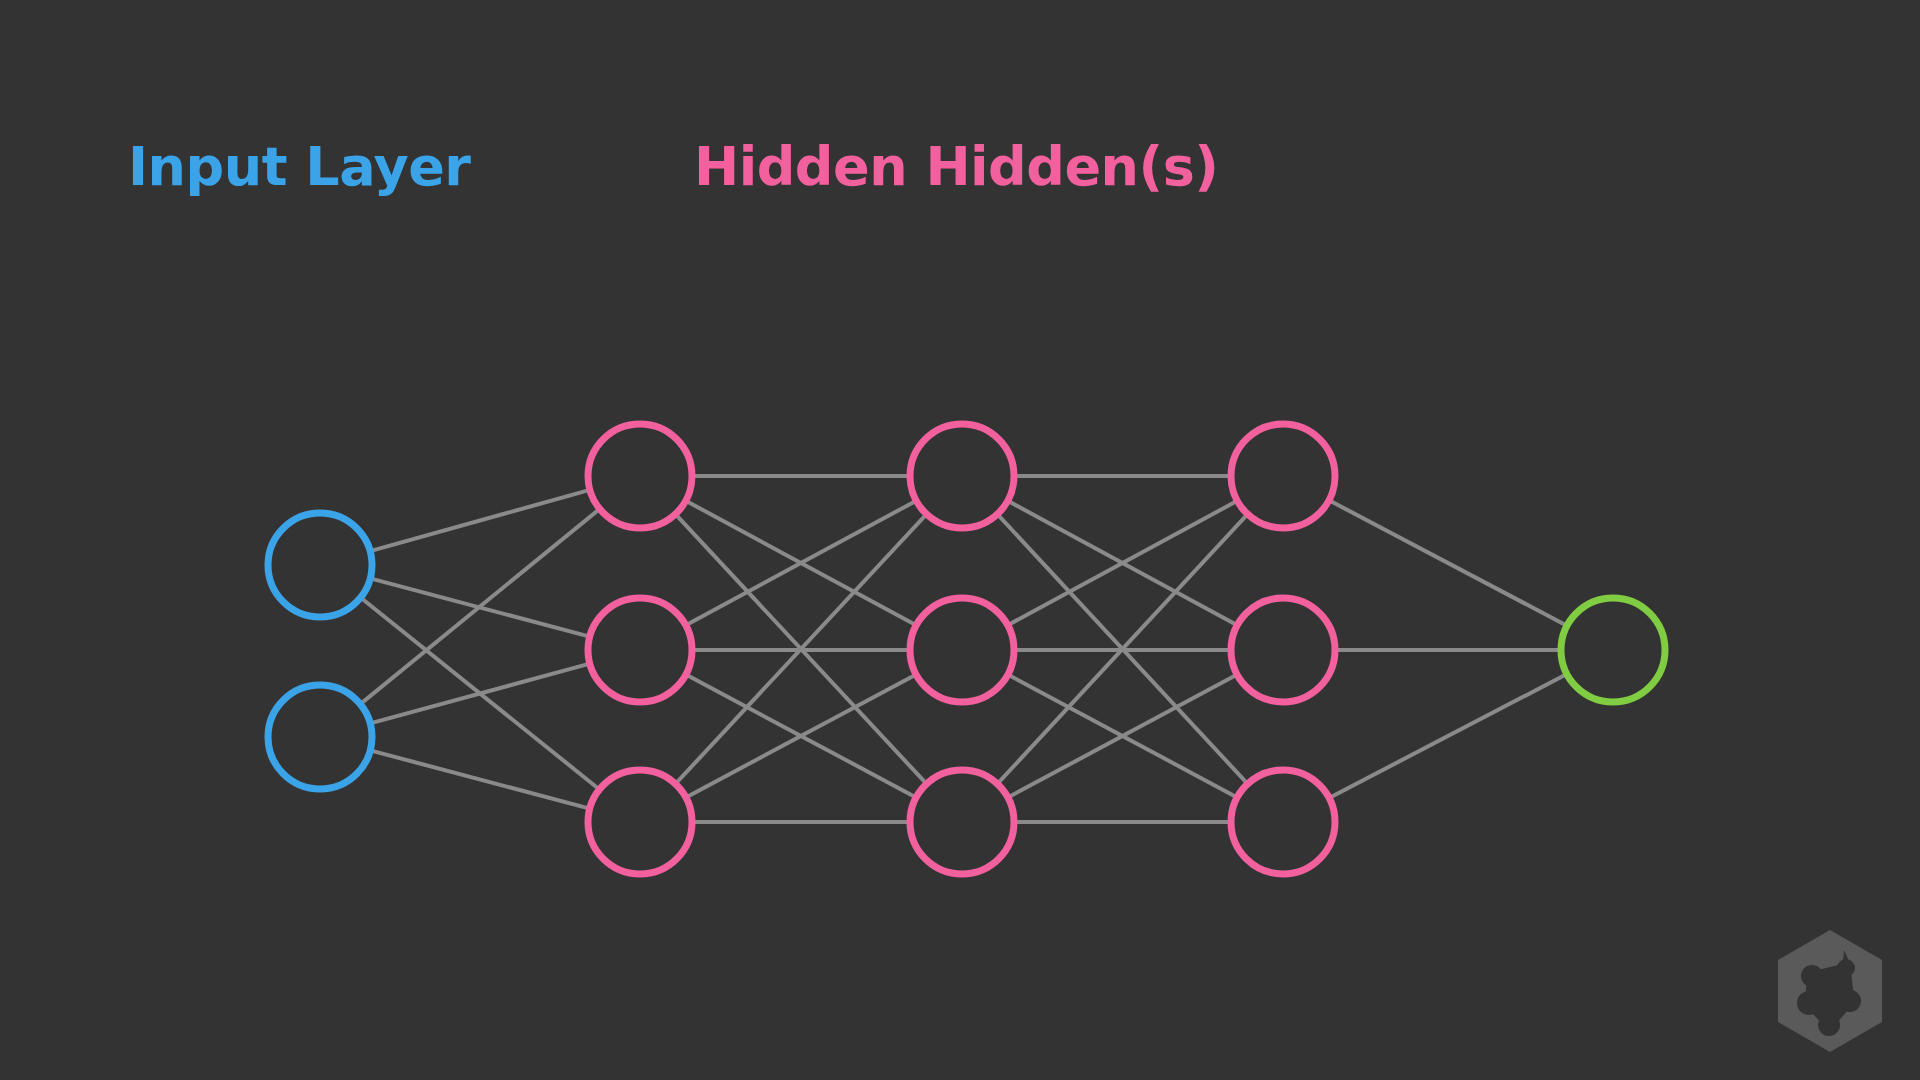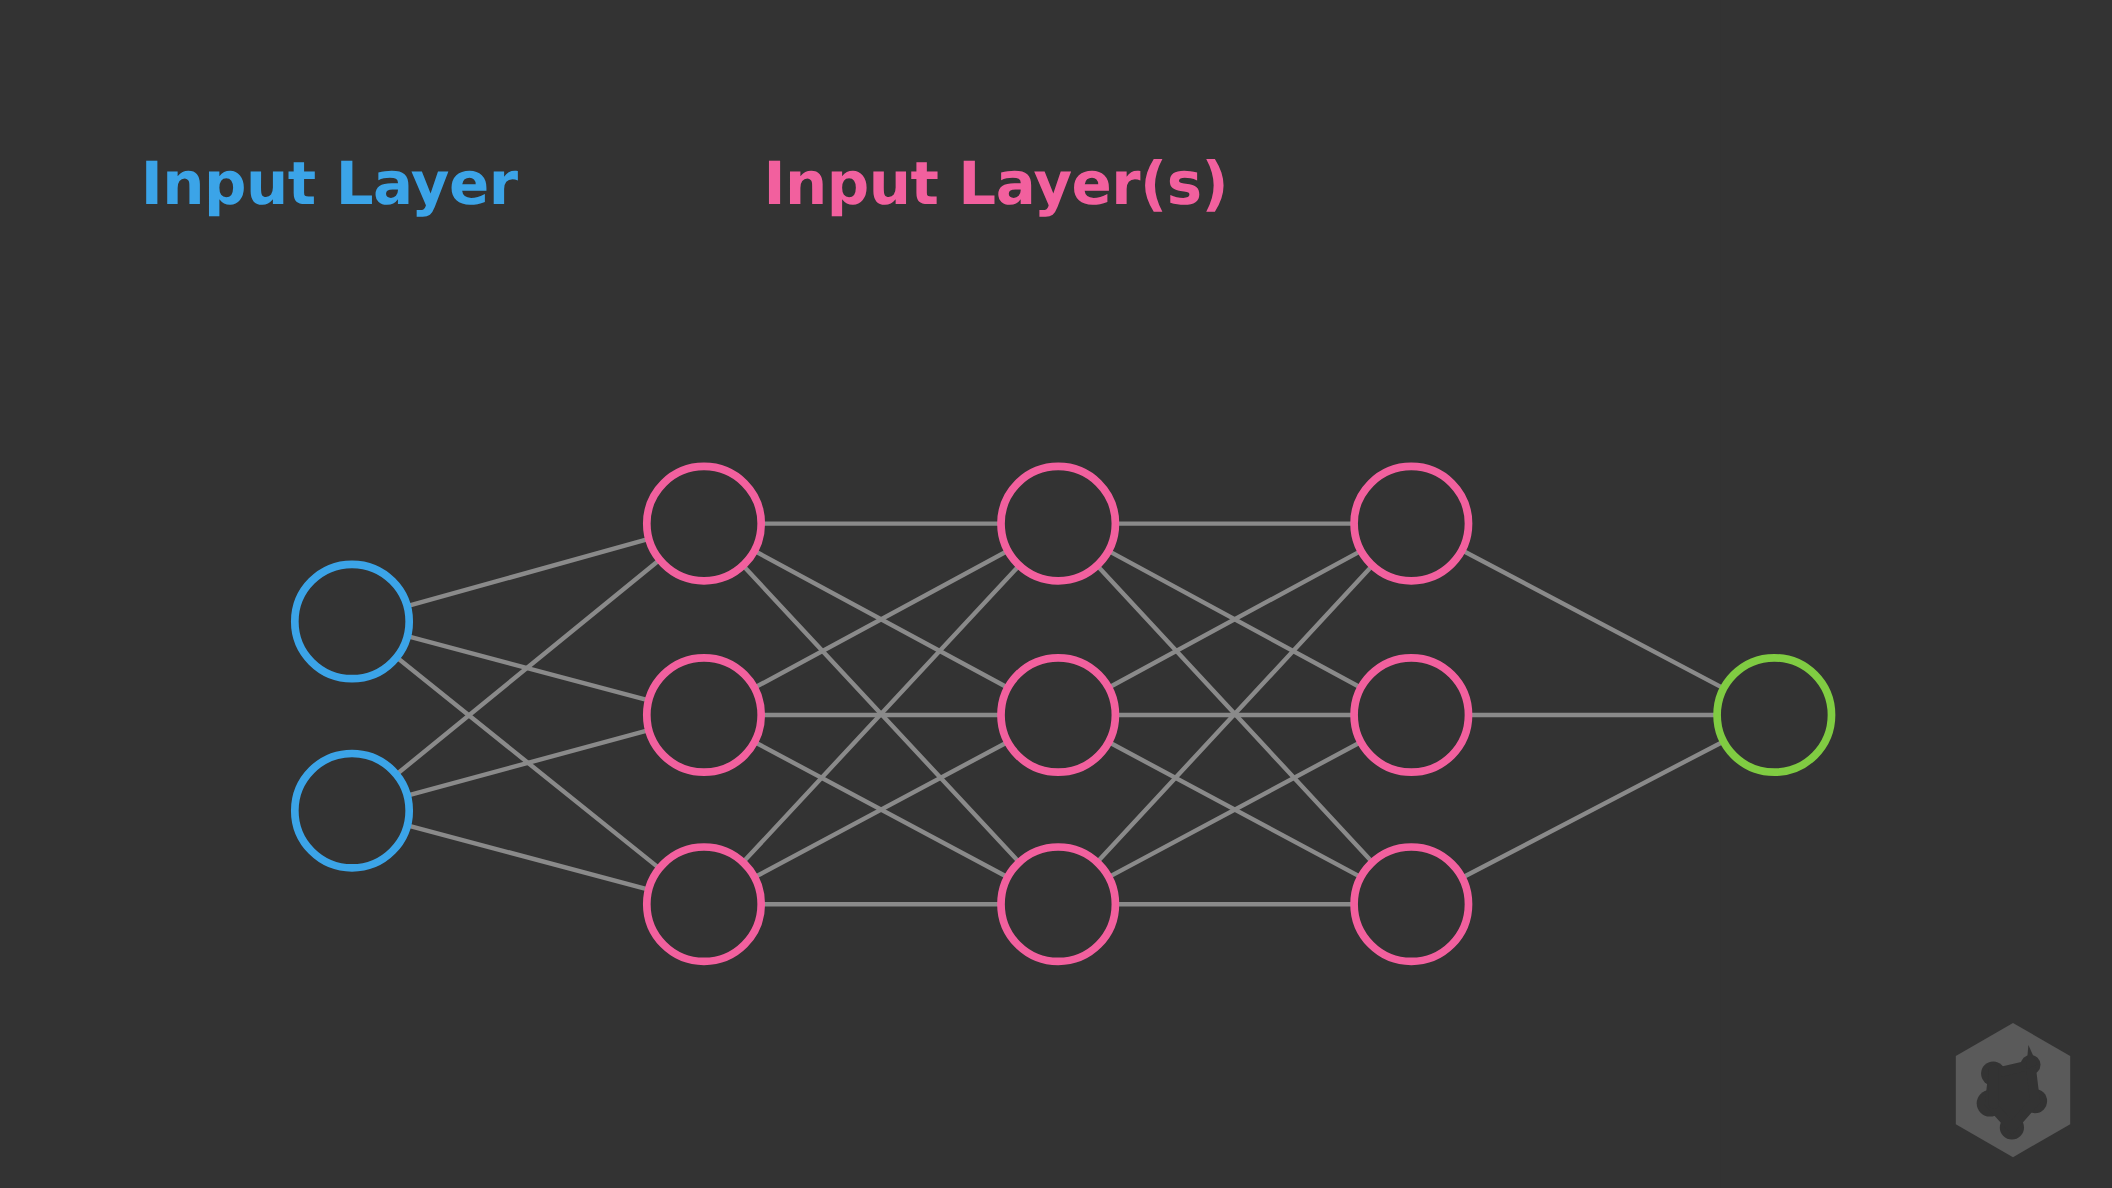--- a/index.html
+++ b/index.html
@@ -96,21 +96,21 @@
         <circle cx="962" cy="822" r="52" fill="none" stroke="#f2609e" stroke-width="7"></circle>
         <circle cx="1283" cy="476" r="52" fill="none" stroke="#f2609e" stroke-width="7"></circle>
         <circle cx="1283" cy="650" r="52" fill="none" stroke="#f2609e" stroke-width="7"></circle>
         <circle cx="1283" cy="822" r="52" fill="none" stroke="#f2609e" stroke-width="7"></circle>
         <circle cx="1613" cy="650" r="52" fill="none" stroke="#80cc42" stroke-width="7"></circle>
       </g>
   </svg>
 
   <div class="layer-label" id="label-input" style="color: rgb(59, 164, 232);">Input Layer</div>
 
-  <div class="layer-label" id="label-hidden" style="color: rgb(242, 96, 158);">Input Layer(s)</div>
+  <div class="layer-label" id="label-hidden" style="color: rgb(242, 96, 158);">Hidden Hidden(s)</div>
 
 
   <svg id="watermark" viewBox="0 0 116 126">
     <path id="wm-hex" d="M58 2 L110 32 L110 94 L58 124 L6 94 L6 32 Z" fill="#5a5a5a"></path>
     <g id="wm-glyph" fill="#333333">
       <circle cx="40" cy="48" r="11"></circle>
       <circle cx="74" cy="40" r="9"></circle>
       <circle cx="37" cy="75" r="12"></circle>
       <circle cx="78" cy="73" r="11"></circle>
       <circle cx="57" cy="97" r="11"></circle>

